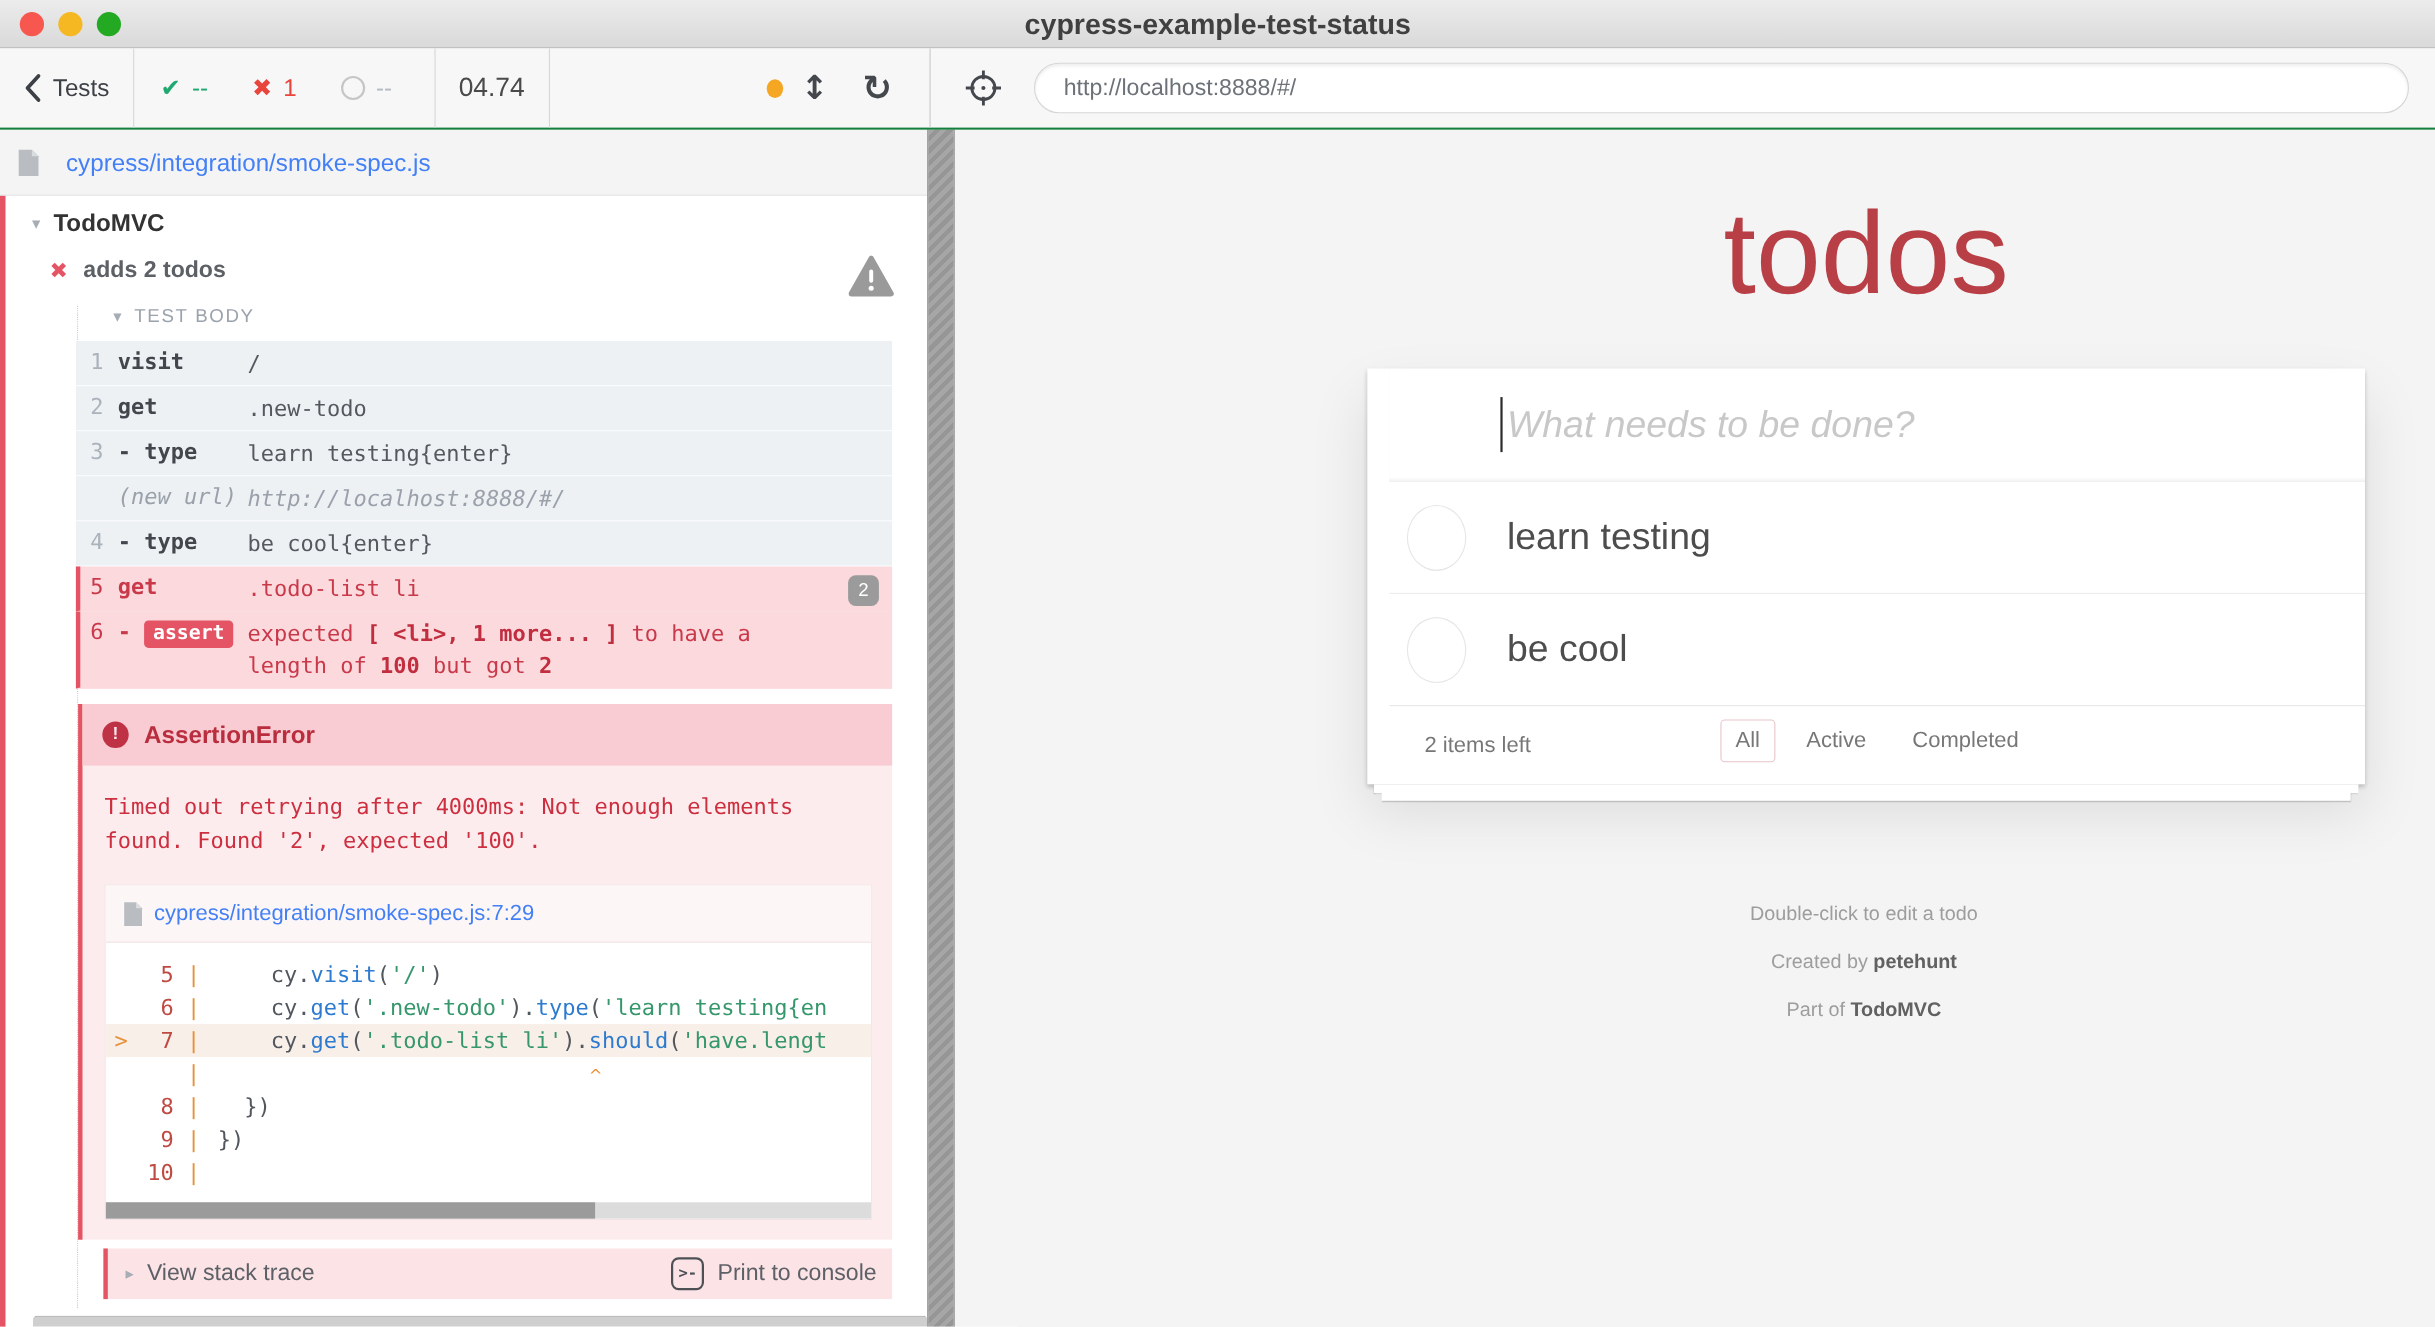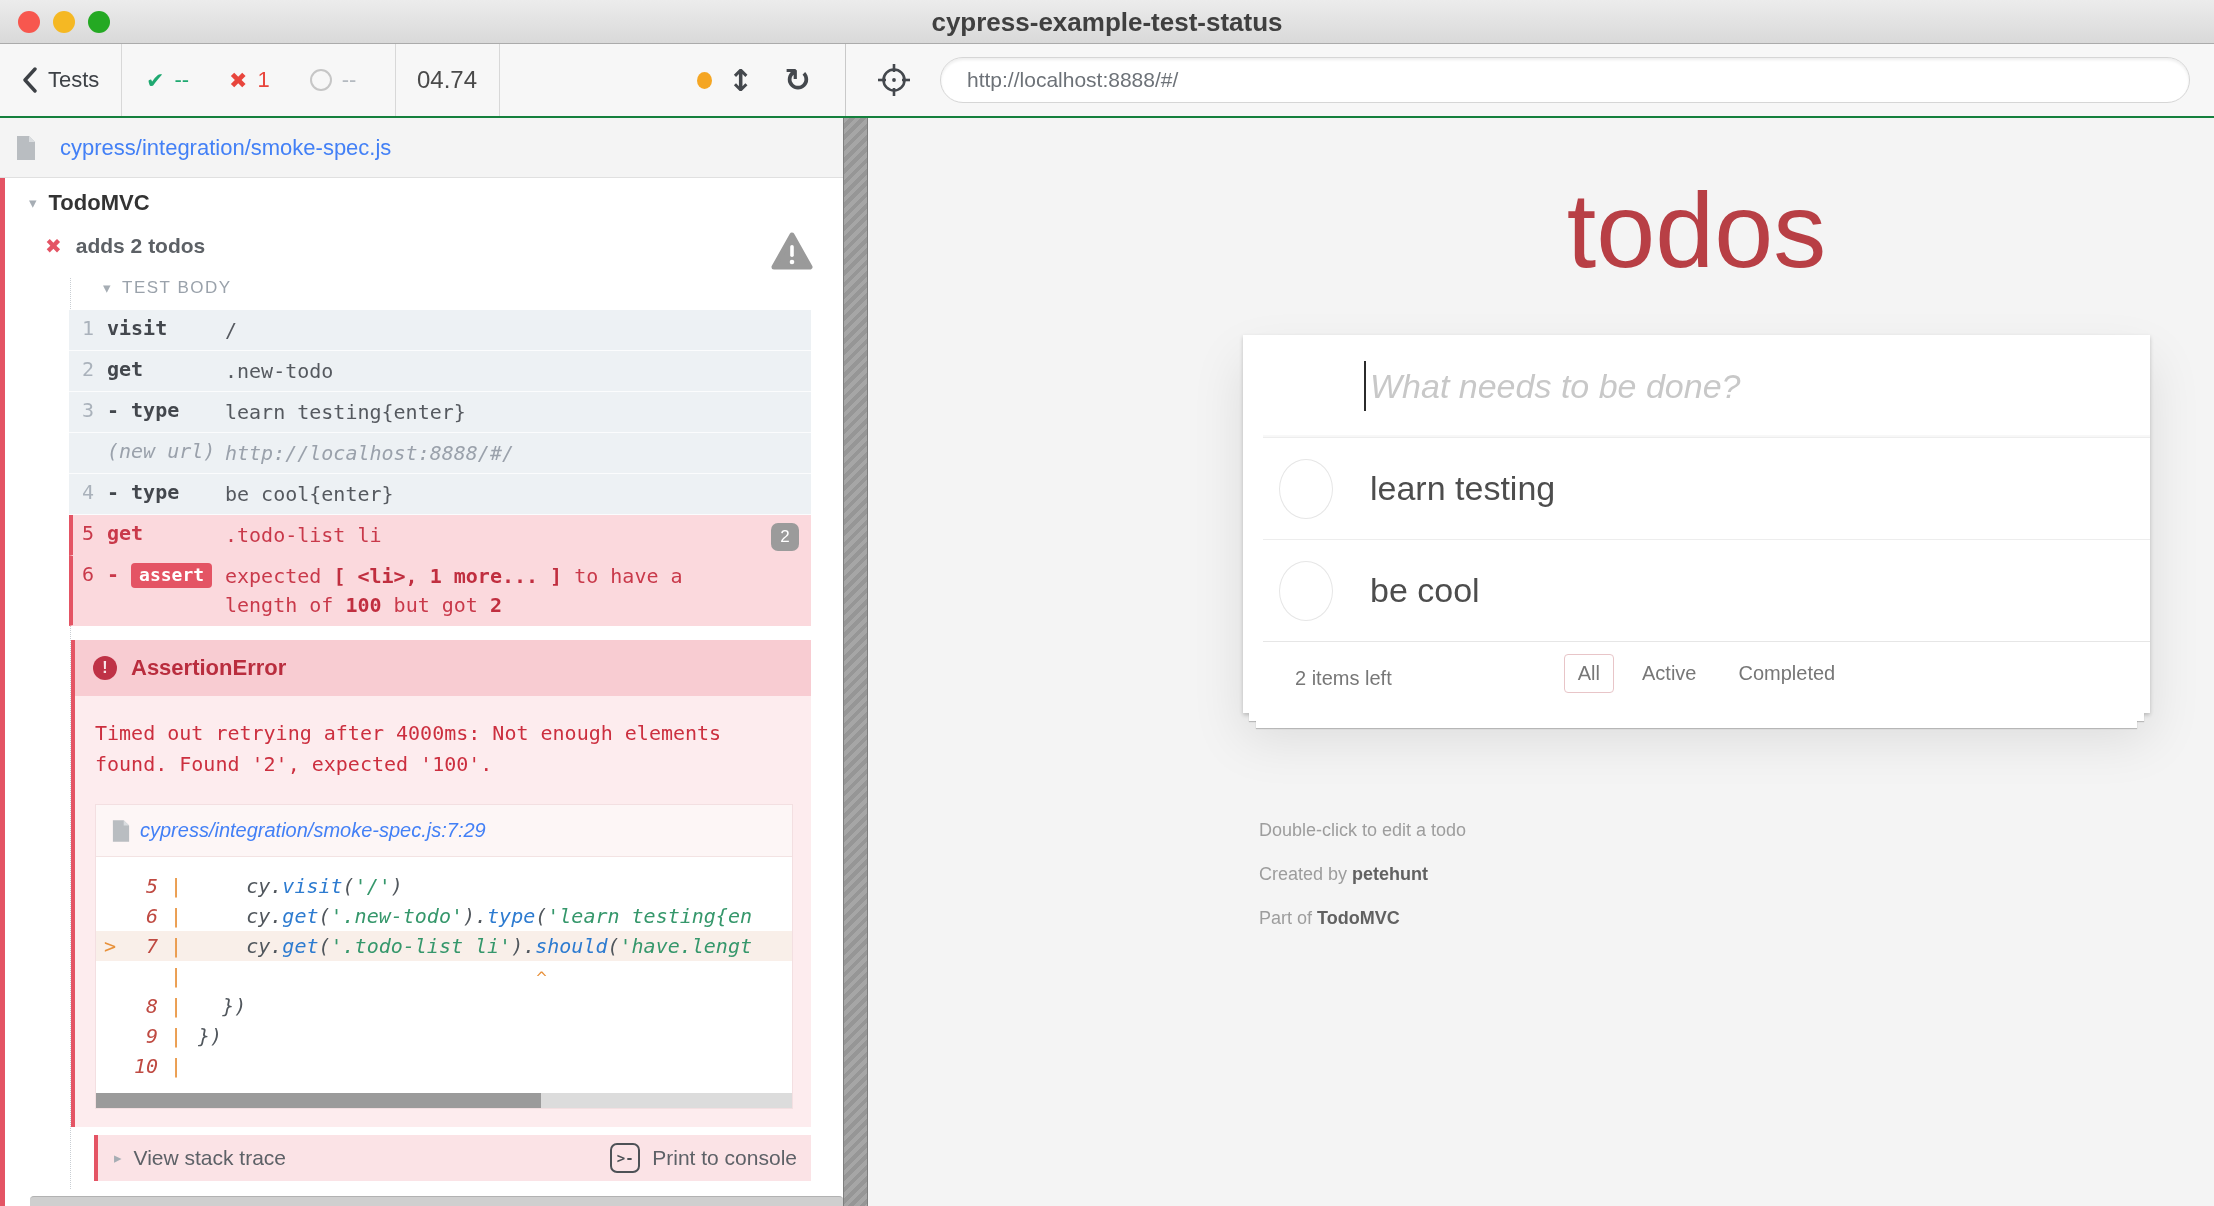--- a/index.html
+++ b/index.html
@@ -79,21 +79,21 @@
                display:flex; align-items:center; justify-content:center; }
 
   .err { margin-top:14px; width:740px; border-left:4px solid #e45464; background:#fdecee; }
   .err-header { height:56px; background:#f8ccd2; display:flex; align-items:center; gap:14px; padding-left:18px; }
   .bang-icon { width:24px; height:24px; border-radius:50%; background:#bf3246; color:#f8e6e9;
                font-size:16px; font-weight:700; display:flex; align-items:center; justify-content:center; }
   .err-title { font-size:22px; font-weight:700; color:#b92d3e; }
   .err-body { padding:22px 18px 18px 20px; }
   .err-msg { font-family:"DejaVu Sans Mono", monospace; font-size:20px; color:#cc2f3f;
              line-height:31px; white-space:pre-line; }
-  .code-frame { margin-top:24px; background:#fff; border:1px solid #f3dfe1;font-style:italic; }
+  .code-frame { margin-top:24px; background:#fff; border:1px solid #f3dfe1; }
   .cf-header { height:52px; background:#fdf6f6; border-bottom:1px solid #f3e3e3; display:flex;
                align-items:center; gap:10px; padding-left:16px; }
   .cf-link { color:#4380f6; font-size:20px; cursor:pointer; }
   .cf-body { padding:14px 0 0; font-family:"DejaVu Sans Mono", monospace; font-size:20px; overflow:hidden; }
   .cf-line { display:flex; height:30px; line-height:30px; white-space:pre; position:relative; padding-left:28px; }
   .cf-line.current { background:#f9efe9; }
   .cf-marker { position:absolute; left:8px; color:#e8913a; }
   .cf-ln { width:46px; flex:none; text-align:right; color:#bf4a42; padding-right:12px; }
   .cf-pipe { color:#e8913a; padding-right:16px; }
   .cf-code { color:#51575d; overflow:hidden; }
@@ -133,21 +133,21 @@
   .text-cursor { position:absolute; left:101px; top:26px; width:2px; height:50px; background:#2b2b2b; }
   .todo-item { height:102px; border-top:1px solid #ededed; display:flex; align-items:center; position:relative; }
   .toggle { position:absolute; left:16px; top:21px; width:54px; height:60px;
             border:1px solid #e6e6e6; border-radius:50%; cursor:pointer; }
   .todo-label { padding-left:107px; font-size:34px; color:#4d4d4d;text-align:right; }
   .app-footer { height:72px; border-top:1px solid #e6e6e6; position:relative; font-size:20px; color:#777; }
   .todo-count { position:absolute; left:32px; top:25px; }
   .filters { position:absolute; left:0; right:0; top:12px; display:flex; justify-content:center; }
   .filter { padding:7px 13px; margin:0 7px; border:1px solid transparent; border-radius:4px; cursor:pointer; }
   .filter.selected { border-color:#e8c5c8; }
-  .credits { position:absolute; left:391px; top:700px; width:907px; text-align:left;
+  .credits { position:absolute; left:373px; top:700px; width:907px; text-align:center;
              font-size:18px; color:#9d9d9d; }
   .credit-line { margin-bottom:20px; line-height:24px; }
   .credit-link { color:#616161; font-weight:700; cursor:pointer; }
 </style>
 </head>
 <body>
 
 <div class="titlebar">
   <div class="traffic">
     <span class="light close"></span>

